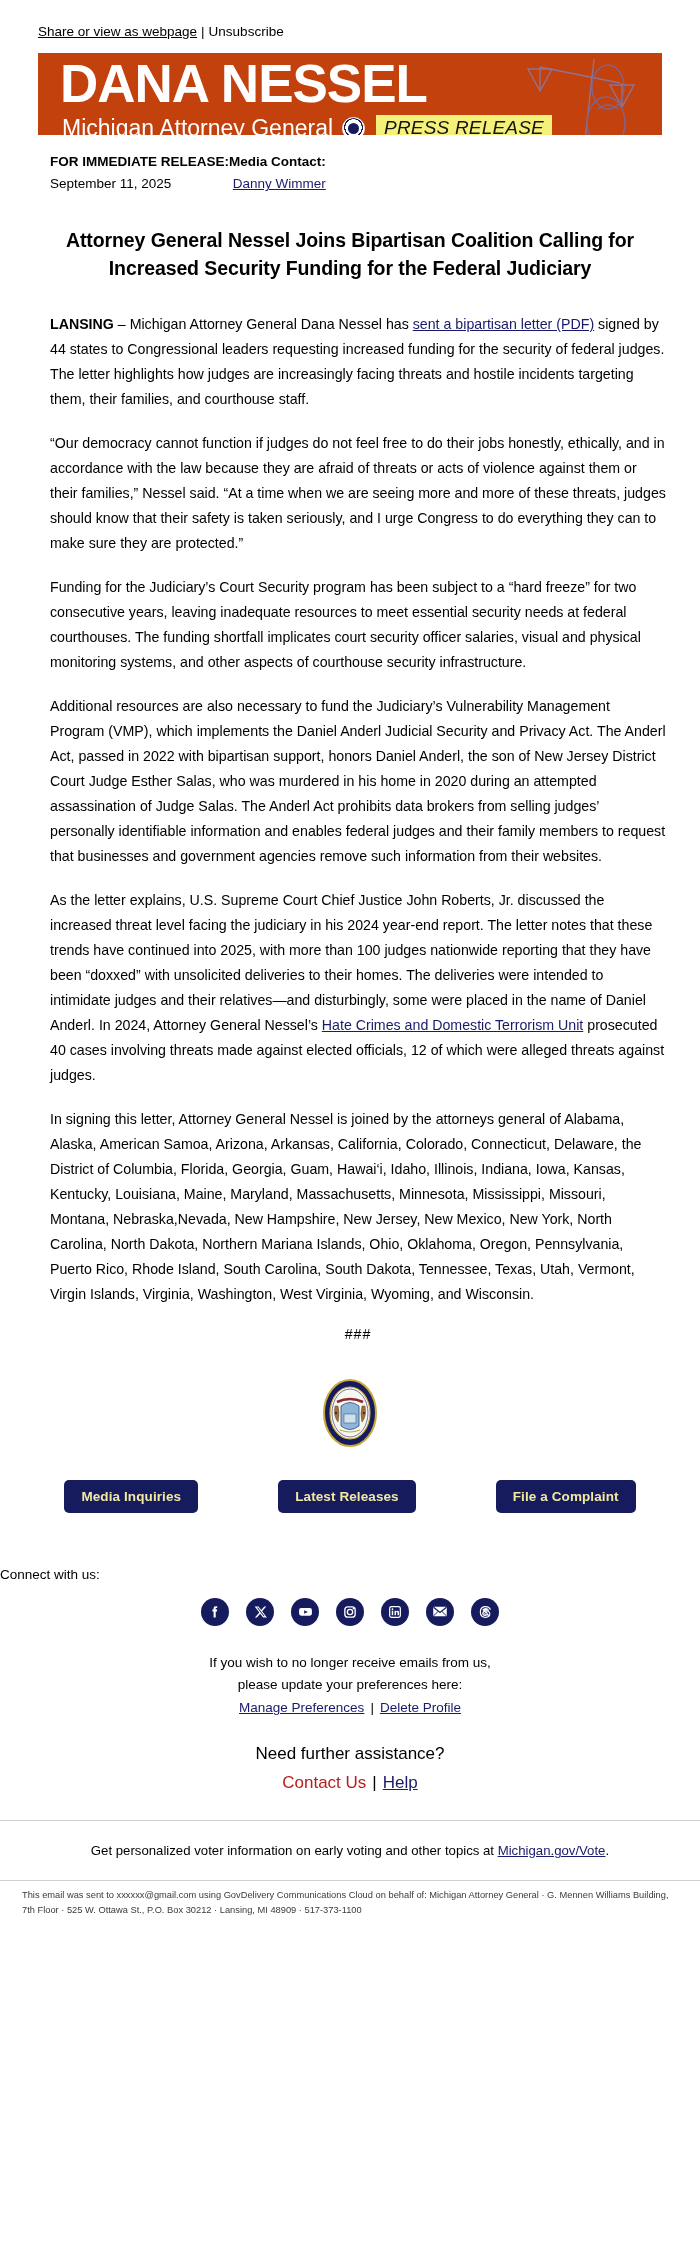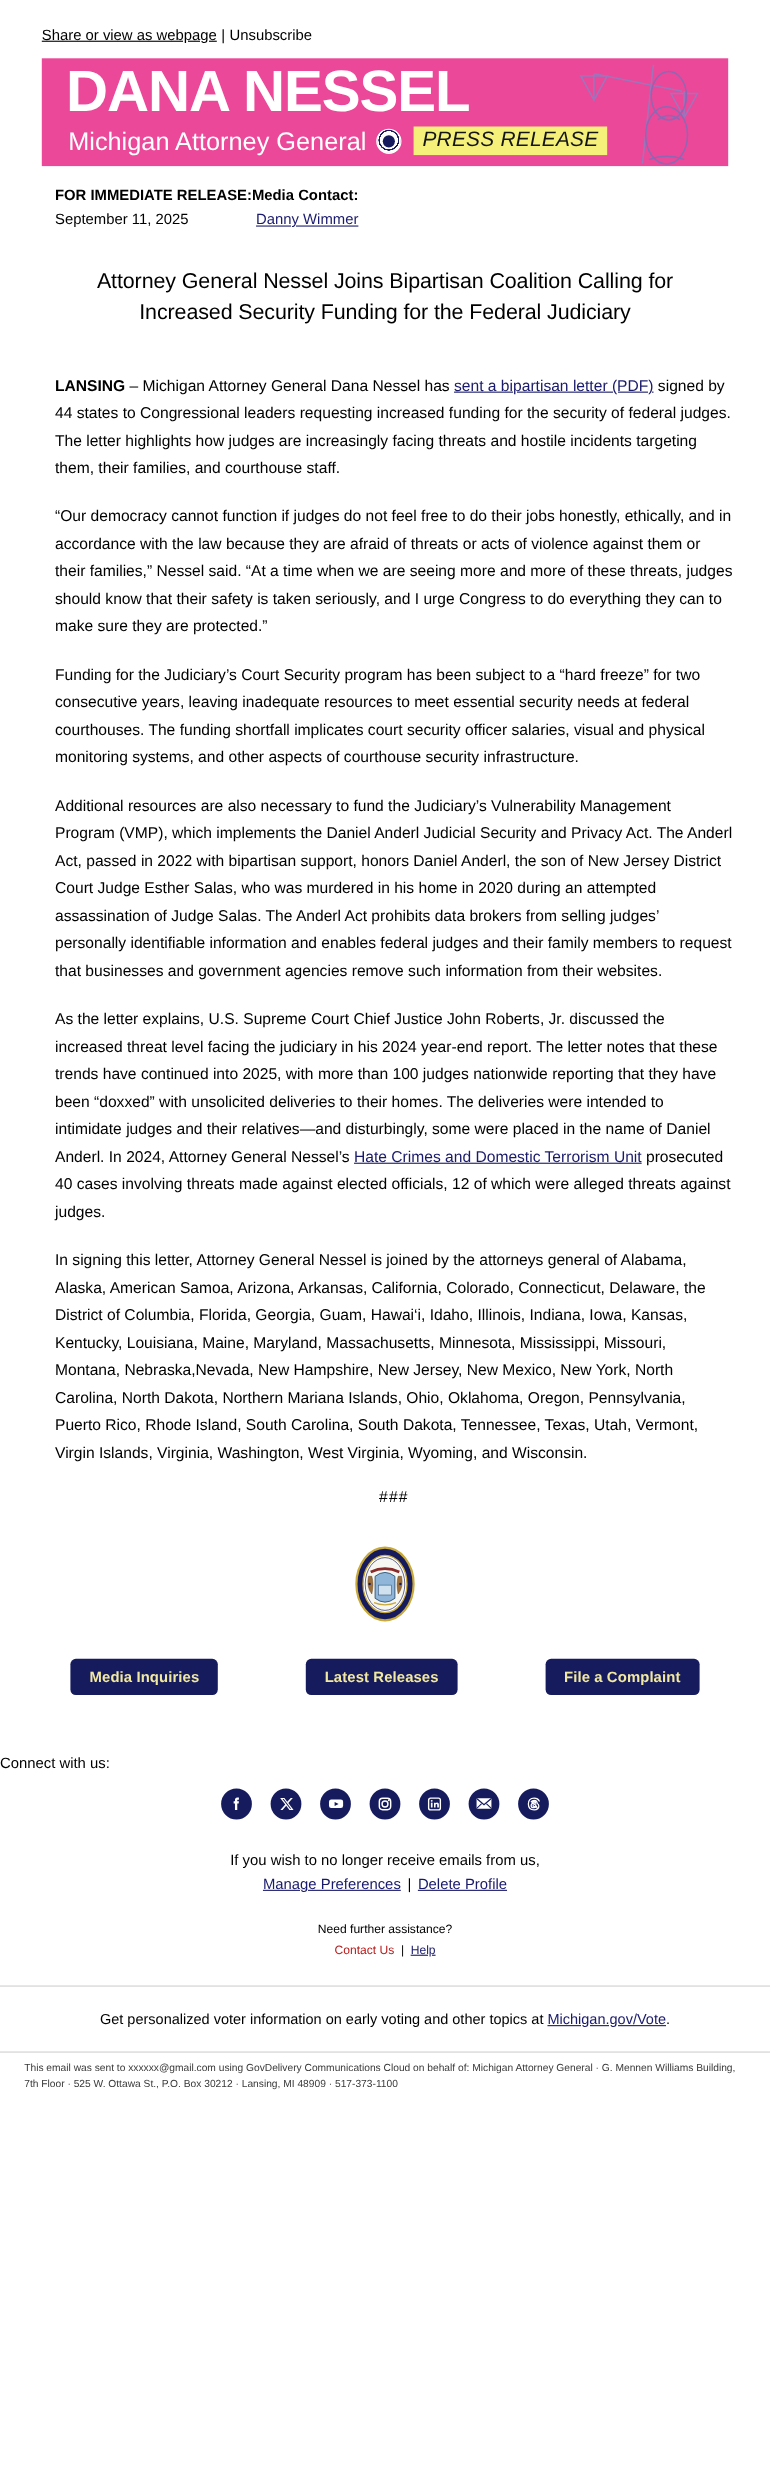--- a/index.html
+++ b/index.html
@@ -22,22 +22,22 @@
   .utility a {
     color: #000;
     text-decoration: underline;
   }
   .utility .sep { padding: 0 4px; color: #000; text-decoration: none; }
   .utility .plain { text-decoration: none; color:#000; }
 
   
   .banner {
     margin: 0 38px;
-    height: 98px;
-    background: #ec4899;
+    height: 82px;
+    background: #c2410c;
     position: relative;
     overflow: hidden;
   }
   .banner-name {
     position: absolute;
     left: 22px;
     top: 4px;
     font-size: 53px;
     font-weight: 800;
     letter-spacing: -1px;
@@ -100,24 +100,24 @@
     padding: 16px 60px 0 50px;
     font-size: 13.5px;
     line-height: 1.65;
   }
   .relrow .left b, .relrow .right b { font-weight: 700; }
   .relrow .right { text-align: right; }
   .relrow a { color: #1b1b6e; text-decoration: underline; }
 
   
   h1.headline {
-    margin: 30px 58px 15px 58px;
+    margin: 30px 58px 4px 58px;
     font-size: 19.5px;
     line-height: 1.45;
-    font-weight: 400;
+    font-weight: 700;
     text-align: center;
     letter-spacing: -0.1px;
   }
 
   
   .body {
     margin: 0;
     padding: 26px 34px 0 50px;
   }
   .body p {
@@ -191,21 +191,21 @@
   .prefs {
     text-align: center;
     font-size: 13.5px;
     line-height: 1.7;
     padding: 2px 0 0 0;
   }
   .prefs a { color: #1a1a6b; text-decoration: underline; }
   .prefs .sep { padding: 0 6px; }
   .assist {
     text-align: center;
-    font-size: 11px;
+    font-size: 17px;
     line-height: 1.7;
     padding: 20px 0 22px 0;
   }
   .assist a { color: #1a1a6b; text-decoration: underline; }
   .assist .plain { color:#b91c1c; text-decoration:none;text-align:right; }
   .assist .sep { padding: 0 6px; }
 
   hr.rule {
     border: 0;
     border-top: 1px solid #cfcfcf;
@@ -354,20 +354,21 @@
     <a class="soc" href="#">
       <svg width="15" height="16" viewBox="0 0 16 18" aria-hidden="true">
           <path d="M11.3 8.5c-.1-2.4-1.5-3.3-3.3-3.3-1.2 0-2.2.5-2.8 1.4l1.2.8c.4-.6.9-.8 1.6-.8 1 0 1.6.5 1.8 1.6-.5-.1-1-.2-1.6-.2-1.9 0-3.2 1-3.2 2.5 0 1.4 1.1 2.3 2.6 2.3 1.3 0 2.2-.6 2.7-1.6.4.5.6 1.1.7 1.8M11.3 8.5c1 .5 1.6 1.4 1.6 2.6 0 2.2-1.8 3.9-4.8 3.9C4.5 15 2.2 12.8 2.2 9S4.6 3 8.1 3c2.6 0 4.4 1.1 5.2 3" fill="none" stroke="#fff" stroke-width="1.3" stroke-linecap="round" stroke-linejoin="round"></path>
           <path d="M9.8 9.9c0 .9-.7 1.7-1.7 1.7-.7 0-1.2-.4-1.2-1 0-.7.6-1.1 1.6-1.1.5 0 .9.1 1.3.2z" fill="none" stroke="#fff" stroke-width="1.1"></path>
         </svg>
     </a>
   </div>
 
   <div class="prefs">
     <div>If you wish to no longer receive emails from us,</div>
+    <div>please update your preferences here:</div>
     <div>
       <a href="#">Manage Preferences</a><span class="sep">|</span><a href="#">Delete Profile</a>
     </div>
   </div>
 
   <div class="assist">
     <div>Need further assistance?</div>
     <div>
       <span class="plain">Contact Us</span><span class="sep">|</span><a href="#">Help</a>
     </div>

